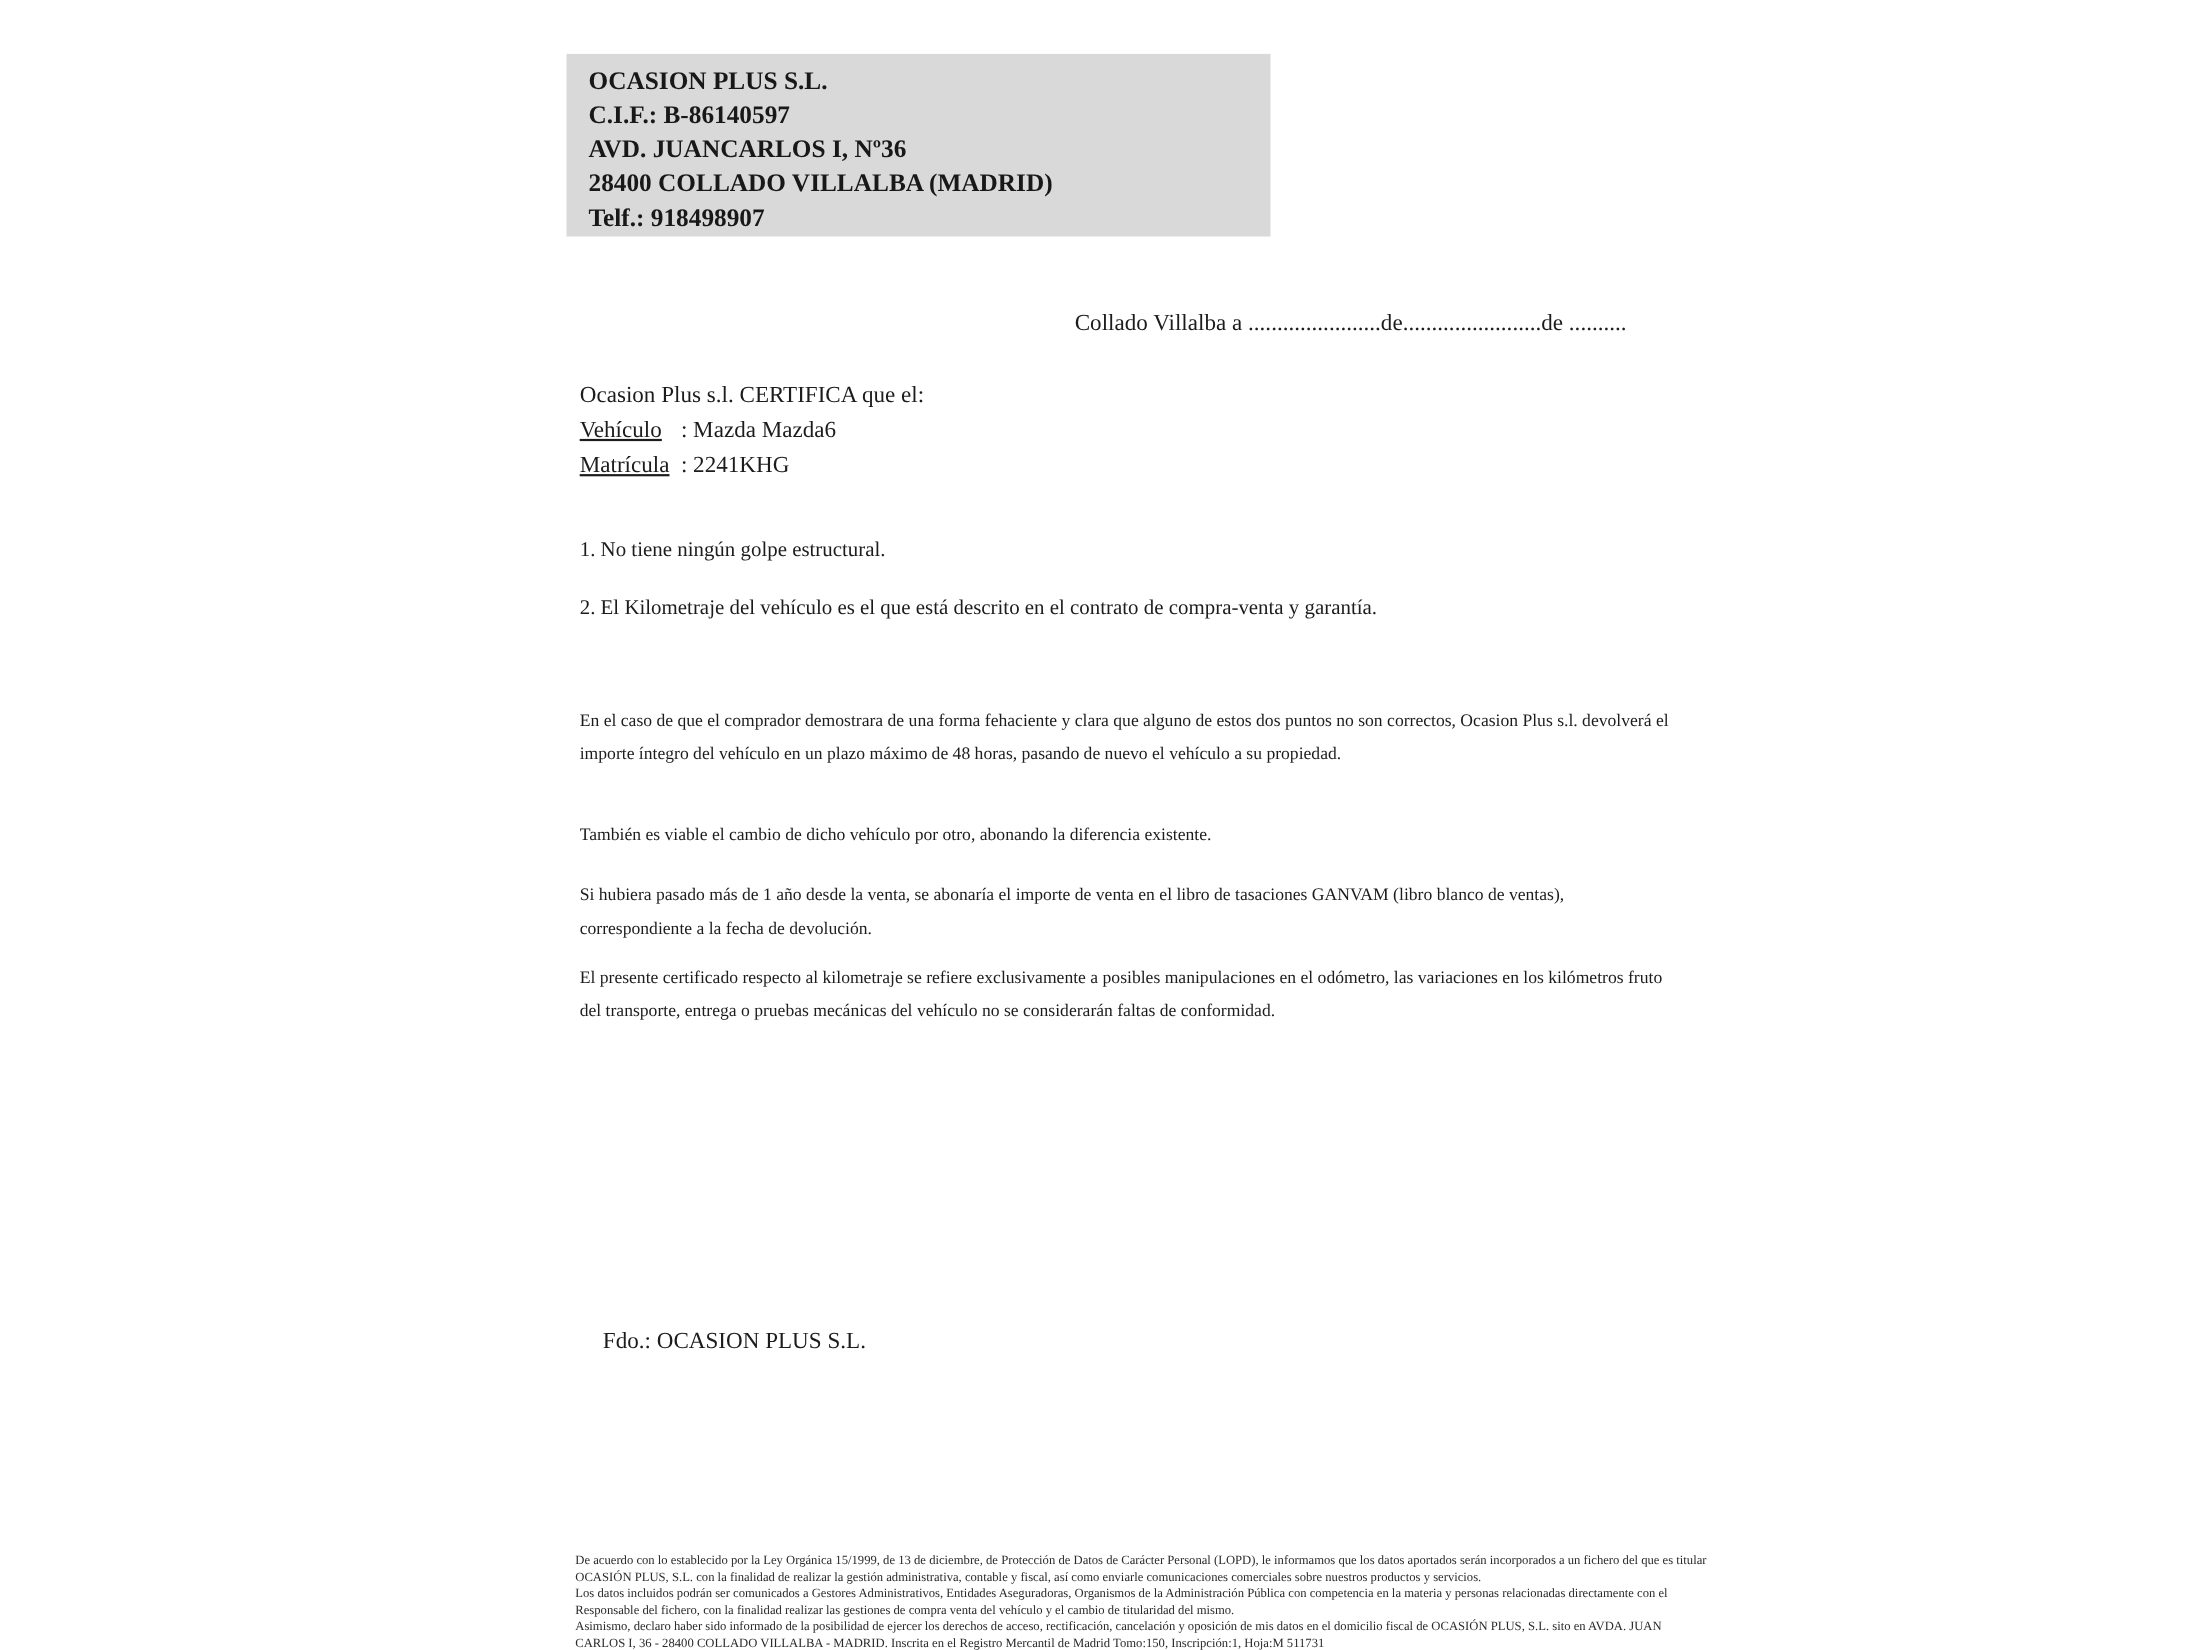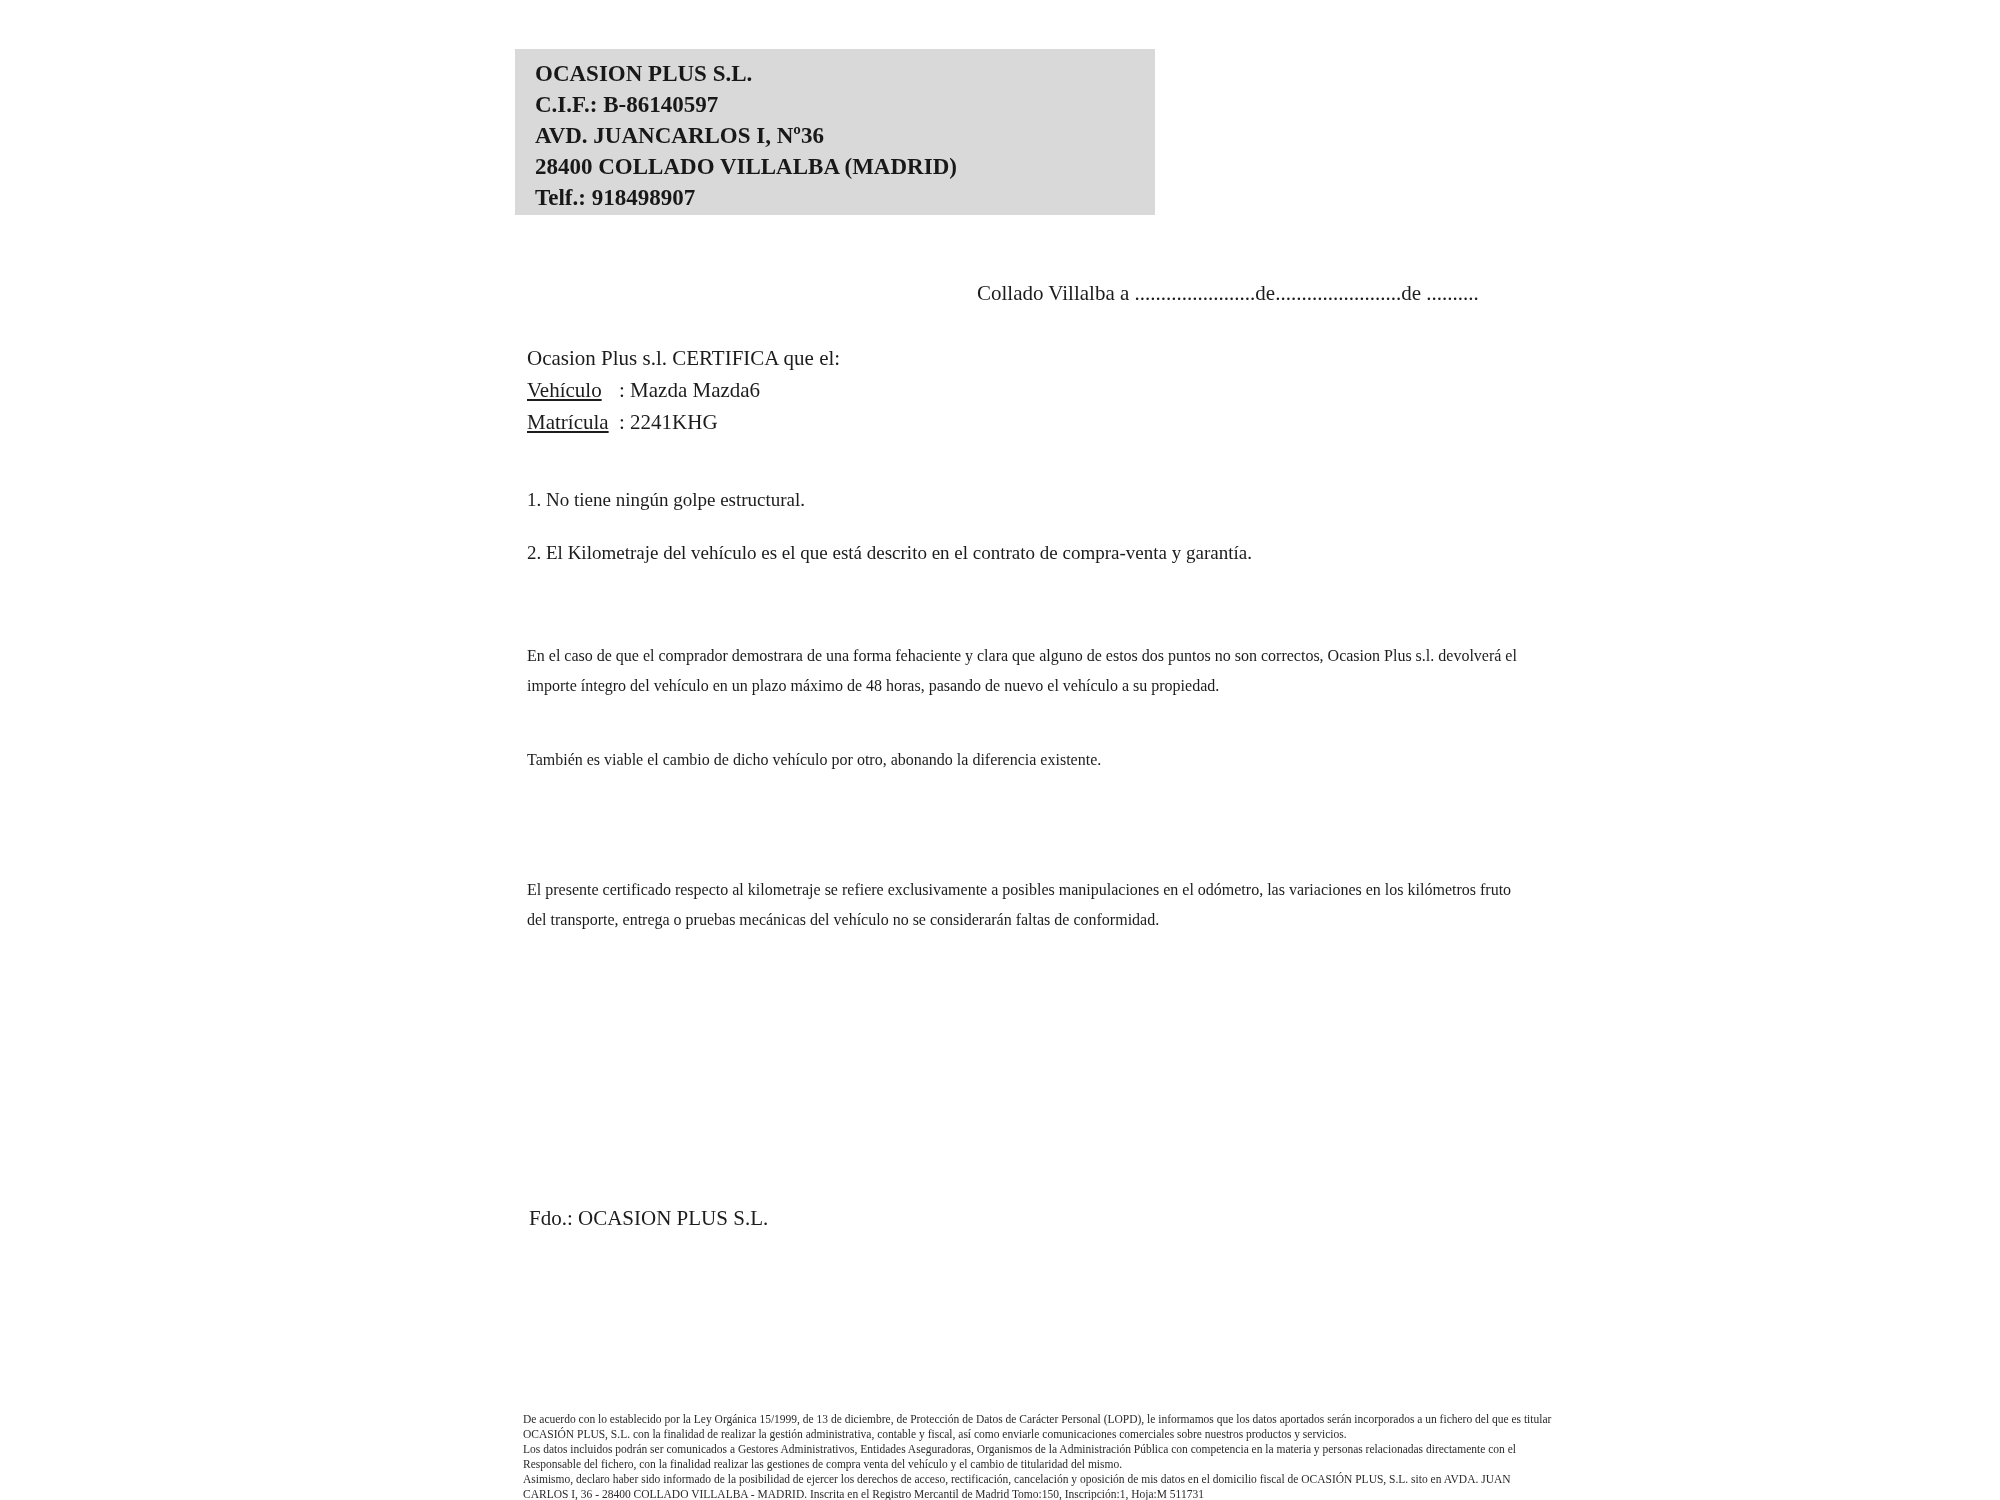--- a/index.html
+++ b/index.html
@@ -62,21 +62,21 @@
     font-size: 16px;
     line-height: 30px;
     text-align: left;
   }
   .para1 { top: 641px; }
   .para2 { top: 745px; }
   .para3 { top: 798px; line-height: 31px; }
   .para4 { top: 875px; line-height: 30px; }
   .signature {
     position: absolute;
-    left: 492px;
+    left: 511px;
     top: 1206px;
     font-size: 21px;
   }
   .legal {
     position: absolute;
     left: 486px;
     top: 1412px;
     font-size: 11.5px;
     line-height: 15px;
     color: #2a2a2a;
@@ -106,20 +106,21 @@
     <div class="cert-row">
       <span class="lbl"><span class="u">Matrícula</span></span><span>: 2241KHG</span>
     </div>
   </div>
 
   <div class="point p1">1. No tiene ningún golpe estructural.</div>
   <div class="point p2">2. El Kilometraje del vehículo es el que está descrito en el contrato de compra-venta y garantía.</div>
 
   <div class="para para1">En el caso de que el comprador demostrara de una forma fehaciente y clara que alguno de estos dos puntos no son correctos, Ocasion Plus s.l. devolverá el importe íntegro del vehículo en un plazo máximo de 48 horas, pasando de nuevo el vehículo a su propiedad.</div>
   <div class="para para2">También es viable el cambio de dicho vehículo por otro, abonando la diferencia existente.</div>
+  <div class="para para3">Si hubiera pasado más de 1 año desde la venta, se abonaría el importe de venta en el libro de tasaciones GANVAM (libro blanco de ventas), correspondiente a la fecha de devolución.</div>
   <div class="para para4">El presente certificado respecto al kilometraje se refiere exclusivamente a posibles manipulaciones en el odómetro, las variaciones en los kilómetros fruto del transporte, entrega o pruebas mecánicas del vehículo no se considerarán faltas de conformidad.</div>
 
   <div class="signature">Fdo.: OCASION PLUS S.L.</div>
 
   <div class="legal">
     <div class="lline">De acuerdo con lo establecido por la Ley Orgánica 15/1999, de 13 de diciembre, de Protección de Datos de Carácter Personal (LOPD), le informamos que los datos aportados serán incorporados a un fichero del que es titular</div>
     <div class="lline">OCASIÓN PLUS, S.L. con la finalidad de realizar la gestión administrativa, contable y fiscal, así como enviarle comunicaciones comerciales sobre nuestros productos y servicios.</div>
     <div class="lline">Los datos incluidos podrán ser comunicados a Gestores Administrativos, Entidades Aseguradoras, Organismos de la Administración Pública con competencia en la materia y personas relacionadas directamente con el</div>
     <div class="lline">Responsable del fichero, con la finalidad realizar las gestiones de compra venta del vehículo y el cambio de titularidad del mismo.</div>
     <div class="lline">Asimismo, declaro haber sido informado de la posibilidad de ejercer los derechos de acceso, rectificación, cancelación y oposición de mis datos en el domicilio fiscal de OCASIÓN PLUS, S.L. sito en AVDA. JUAN</div>

